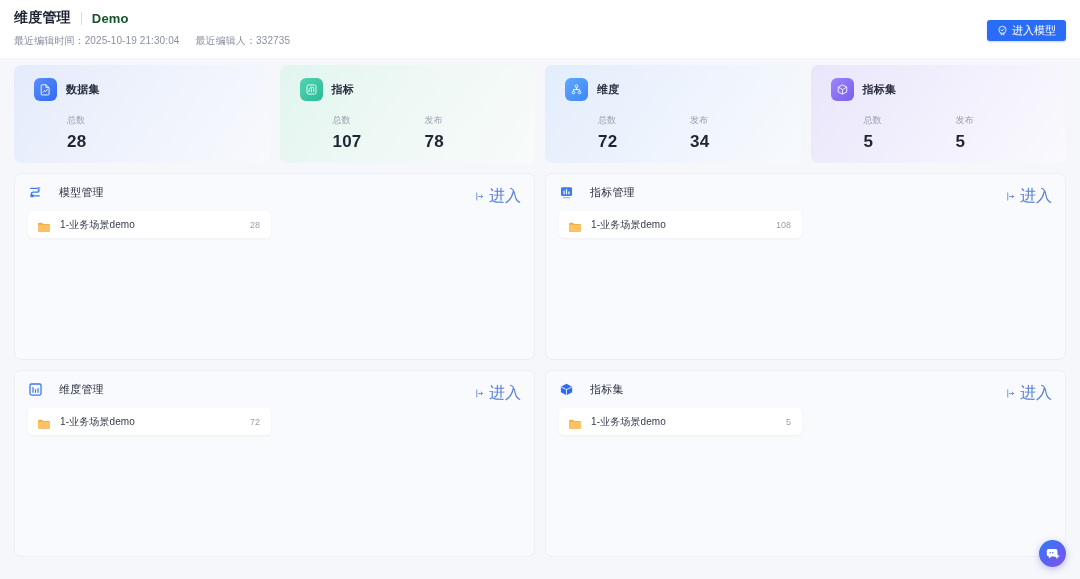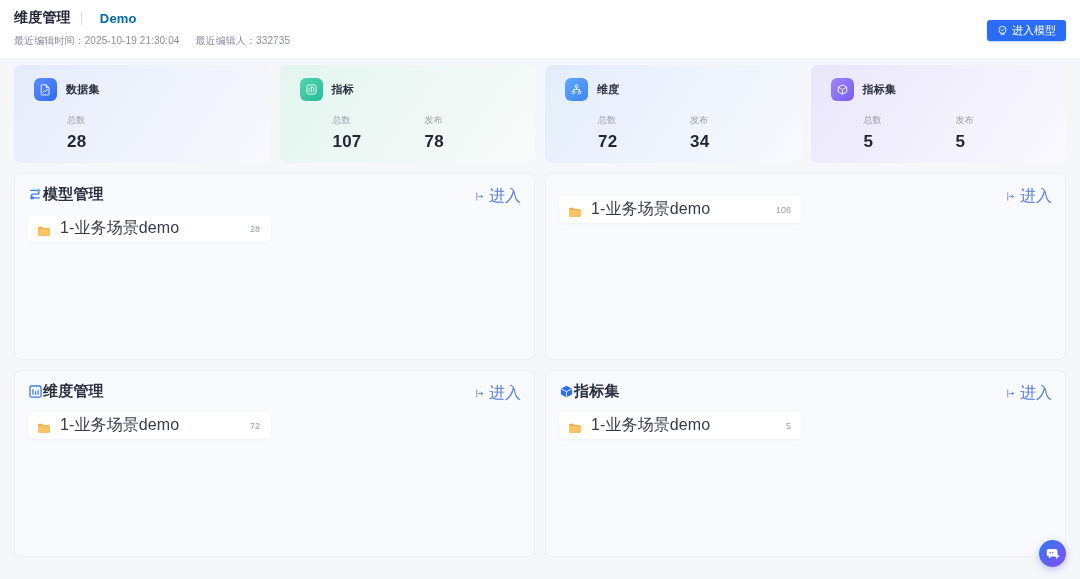--- a/index.html
+++ b/index.html
@@ -18,21 +18,21 @@
     height: 58px;
     background: #ffffff;
     padding: 9px 14px 0 14px;
   }
   .header-titles { display: flex; align-items: center; gap: 10px; }
   .crumb-main {
     font-size: 14px; font-weight: 700; color: #1d2333; letter-spacing: .2px;
   }
   .crumb-sep { width: 1px; height: 13px; background: #d8dce6; }
   .crumb-sub {
-    font-size: 13px; font-weight: 700; color: #0369a1; letter-spacing: .2px; margin-left: 8px;
+    font-size: 13px; font-weight: 700; color: #14532d; letter-spacing: .2px;
   }
   .header-meta {
     display: flex; align-items: center; gap: 16px;
     margin-top: 7px;
   }
   .meta-item { font-size: 10px; color: #8a90a2; letter-spacing: .1px; white-space: nowrap; text-align: right; }
   .meta-item .mv { color: #8a90a2; }
 
   .enter-model-btn {
     position: absolute; right: 14px; top: 20px;
@@ -94,43 +94,43 @@
     height: 187px;
     background: #f8fafd;
     border: 1px solid #ecf0f6;
     border-radius: 7px;
     padding: 11px 13px;
     position: relative;
   }
   .panel-head { display: flex; align-items: center; }
   .panel-icon { width: 15px; height: 15px; flex: none; display: block; }
   .panel-title {
-    font-size: 15px; font-weight: 700; color: #2a3040;
-    margin-left: 0; letter-spacing: .2px;
+    font-size: 11px; font-weight: 400; color: #2a3040;
+    margin-left: 16px; letter-spacing: .2px;
   }
   .panel-enter {
     position: absolute; right: 13px; top: 12px;
     display: flex; align-items: center; gap: 4px;
     font-size: 16px; color: #5b7fd4; cursor: pointer;
   }
   .panel-enter svg { display: block; }
 
   .folder-list { margin-top: 11px; }
   .folder-row {
     display: flex; align-items: center;
     width: 243px; height: 27px;
     background: #ffffff;
     border-radius: 5px;
     padding: 0 11px 0 9px;
     box-shadow: 0 1px 3px rgba(30,50,90,.05);
     cursor: pointer;
   }
   .folder-icon { width: 14px; height: 12px; flex: none; display: block; }
   .folder-name {
-    font-size: 16px; color: #353c4c;
+    font-size: 10px; color: #353c4c;
     margin-left: 9px; letter-spacing: .1px;
     flex: 1 1 auto; overflow: hidden; white-space: nowrap;
   }
   .folder-count { font-size: 9px; color: #9aa0b0; flex: none; }
 
   
   .fab {
     position: absolute; right: 14px; bottom: 12px;
     width: 27px; height: 27px; border-radius: 50%;
     background: linear-gradient(140deg,#2f7cf6 0%,#5c61f0 55%,#8a4ff0 100%);
@@ -288,20 +288,30 @@
               <path d="M1.2 5.3a1 1 0 0 1 1-1h11.6a1 1 0 0 1 1 1v5.3a1 1 0 0 1-1 1H2.2a1 1 0 0 1-1-1z" fill="#fcc264"></path>
             </svg>
           </span>
           <span class="folder-name">1-业务场景demo</span>
           <span class="folder-count">28</span>
         </div>
       </div>
     </div>
 
     <div class="panel">
+      <div class="panel-head">
+        <span class="panel-icon">
+          <svg width="15" height="15" viewBox="0 0 16 16" fill="none">
+            <rect x="2.1" y="2.4" width="11.8" height="9.4" rx="1.4" fill="#3e79ef"></rect>
+            <path d="M5.4 9.4V6.6M8 9.4V4.8M10.6 9.4V7.3" stroke="#fff" stroke-width="1.3" stroke-linecap="round"></path>
+            <path d="M4.4 13.6h7.2" stroke="#7fb0fb" stroke-width="1.3" stroke-linecap="round"></path>
+          </svg>
+        </span>
+        <span class="panel-title">指标管理</span>
+      </div>
       <div class="panel-enter">
         <span>
           <svg width="11" height="11" viewBox="0 0 16 16" fill="none">
             <path d="M6.6 8H12.4M10.4 5.9 12.5 8l-2.1 2.1" stroke="#5b7fd4" stroke-width="1.2" stroke-linecap="round" stroke-linejoin="round"></path>
             <path d="M4 2.8v10.4" stroke="#5b7fd4" stroke-width="1.2" stroke-linecap="round"></path>
           </svg>
         </span>
         <span>进入</span>
       </div>
       <div class="folder-list">

